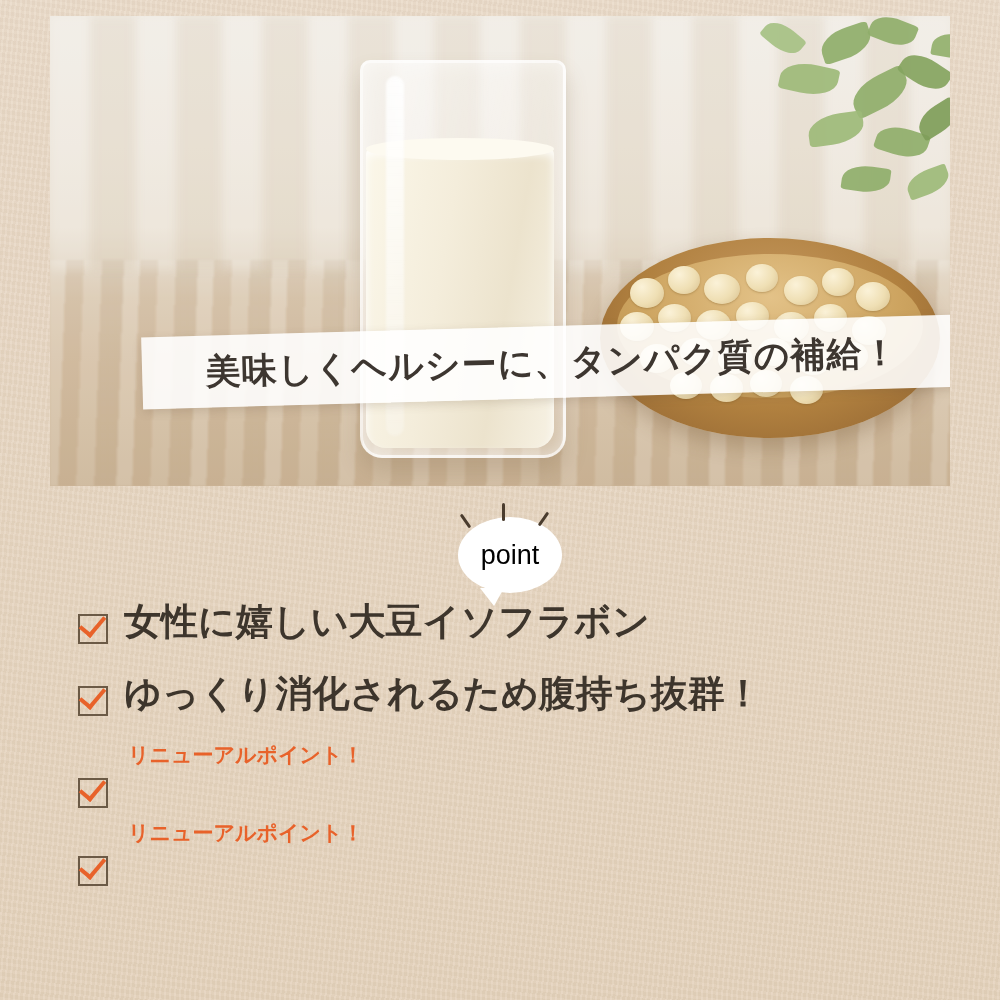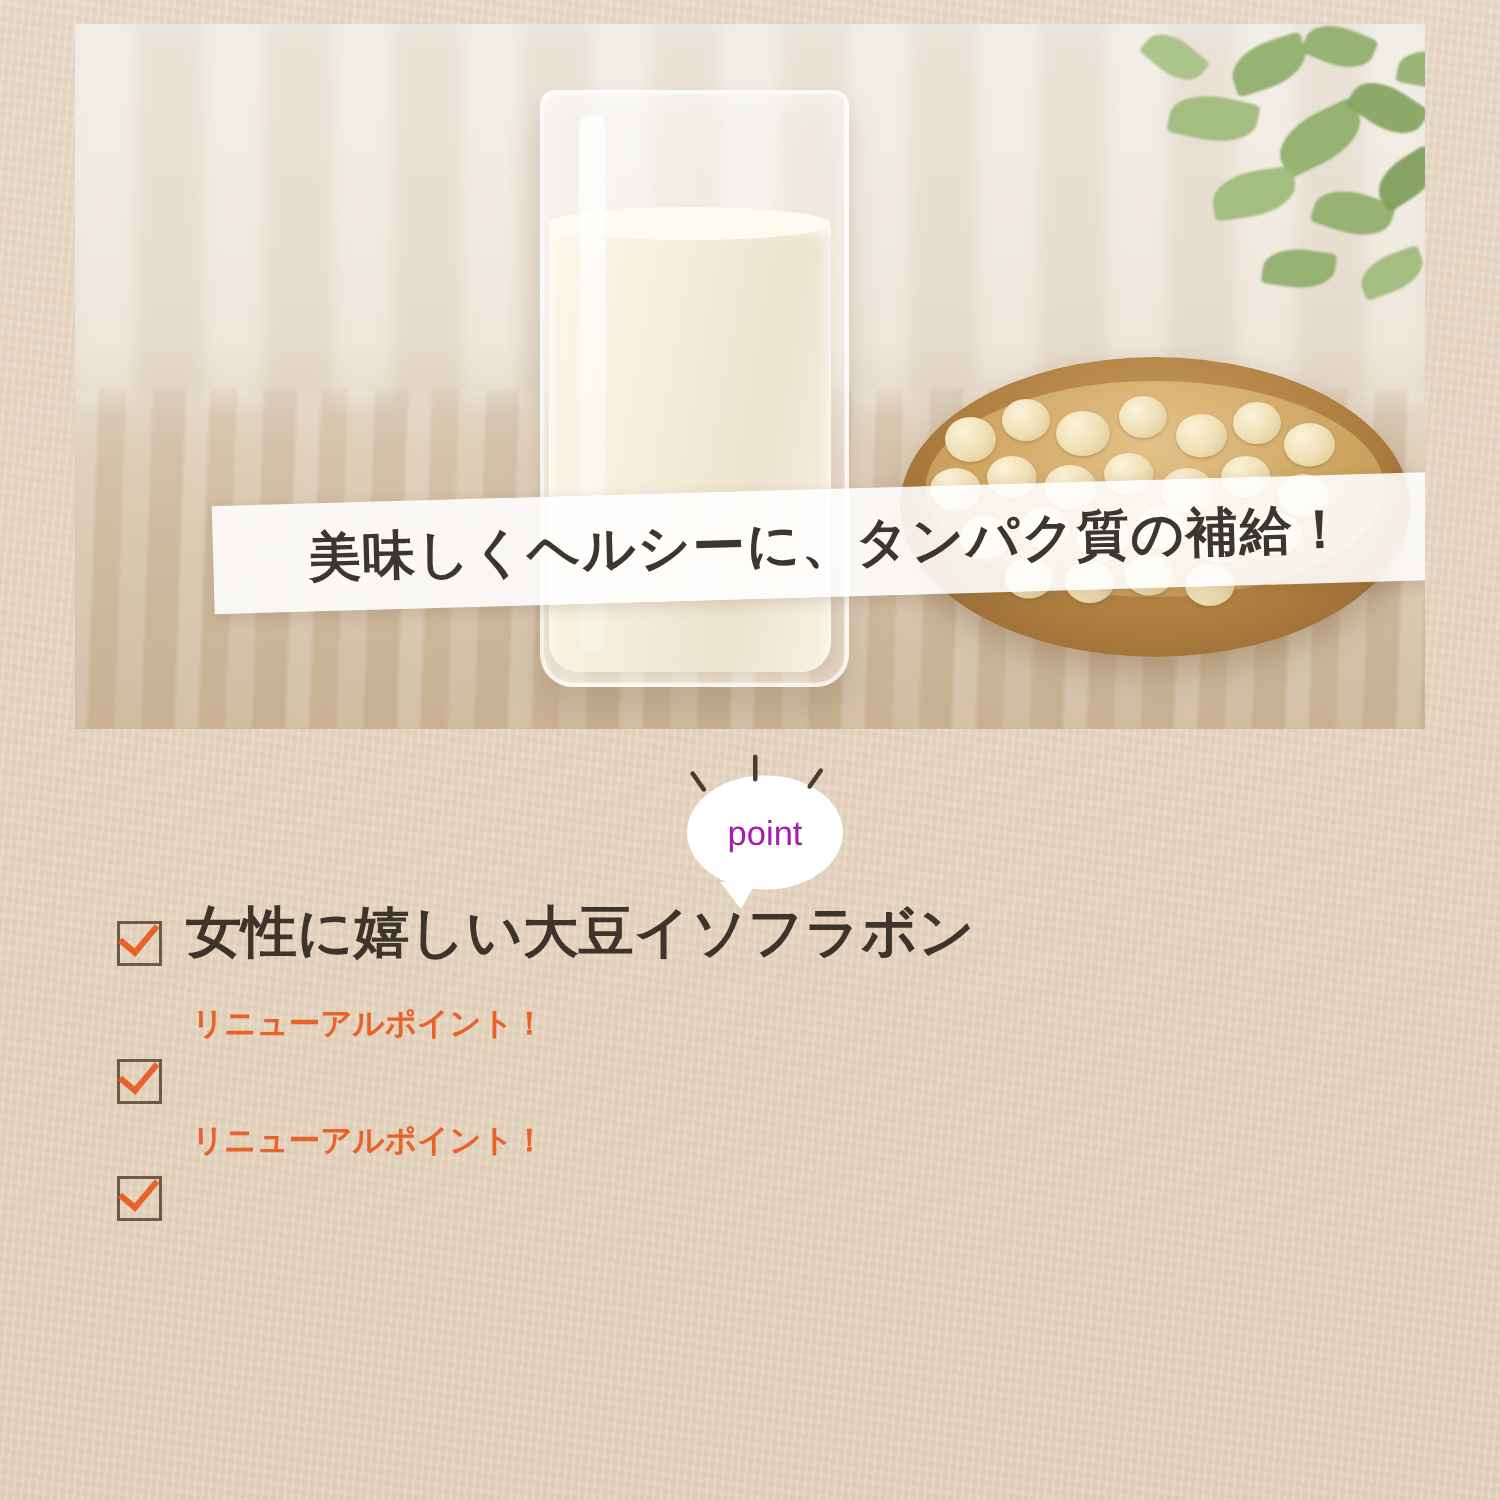--- a/index.html
+++ b/index.html
@@ -219,37 +219,38 @@
     content: "";
     position: absolute;
     left: 22px;
     bottom: -13px;
     width: 0; height: 0;
     border-left: 14px solid transparent;
     border-right: 10px solid transparent;
     border-top: 18px solid #ffffff;
   }
   .point-text {
-    font-size: 23px;
-    color: #a21caf;
+    font-size: 27px;
+    color: #000000;
     font-weight: 400;
   }
   .spark {
     position: absolute;
     width: 3px;
     background: #4a3c2e;
     border-radius: 2px;
   }
 
   
   .bullets {
     position: absolute;
     left: 0; right: 0;
     top: 600px;
     padding-left: 78px;
+    font-family: Liberation Serif, serif;
   }
   .bullet {
     position: relative;
     display: flex;
     align-items: flex-start;
     margin-bottom: 14px;
     min-height: 58px;
   }
   .checkbox {
     flex: none;
@@ -371,20 +372,26 @@
 
   <div class="bullets">
 
     <div class="bullet">
       <span class="checkbox"></span>
       <span class="bullet-texts">
         <span class="bullet-main">女性に嬉しい大豆イソフラボン</span>
       </span>
     </div>
 
+    <div class="bullet">
+      <span class="checkbox"></span>
+      <span class="bullet-texts">
+        <span class="bullet-main">ゆっくり消化されるため腹持ち抜群！</span>
+      </span>
+    </div>
 
     <div class="bullet has-note">
       <span class="checkbox"></span>
       <span class="bullet-texts">
         <span class="bullet-note">リニューアルポイント！</span>
       </span>
     </div>
 
     <div class="bullet has-note">
       <span class="checkbox"></span>

